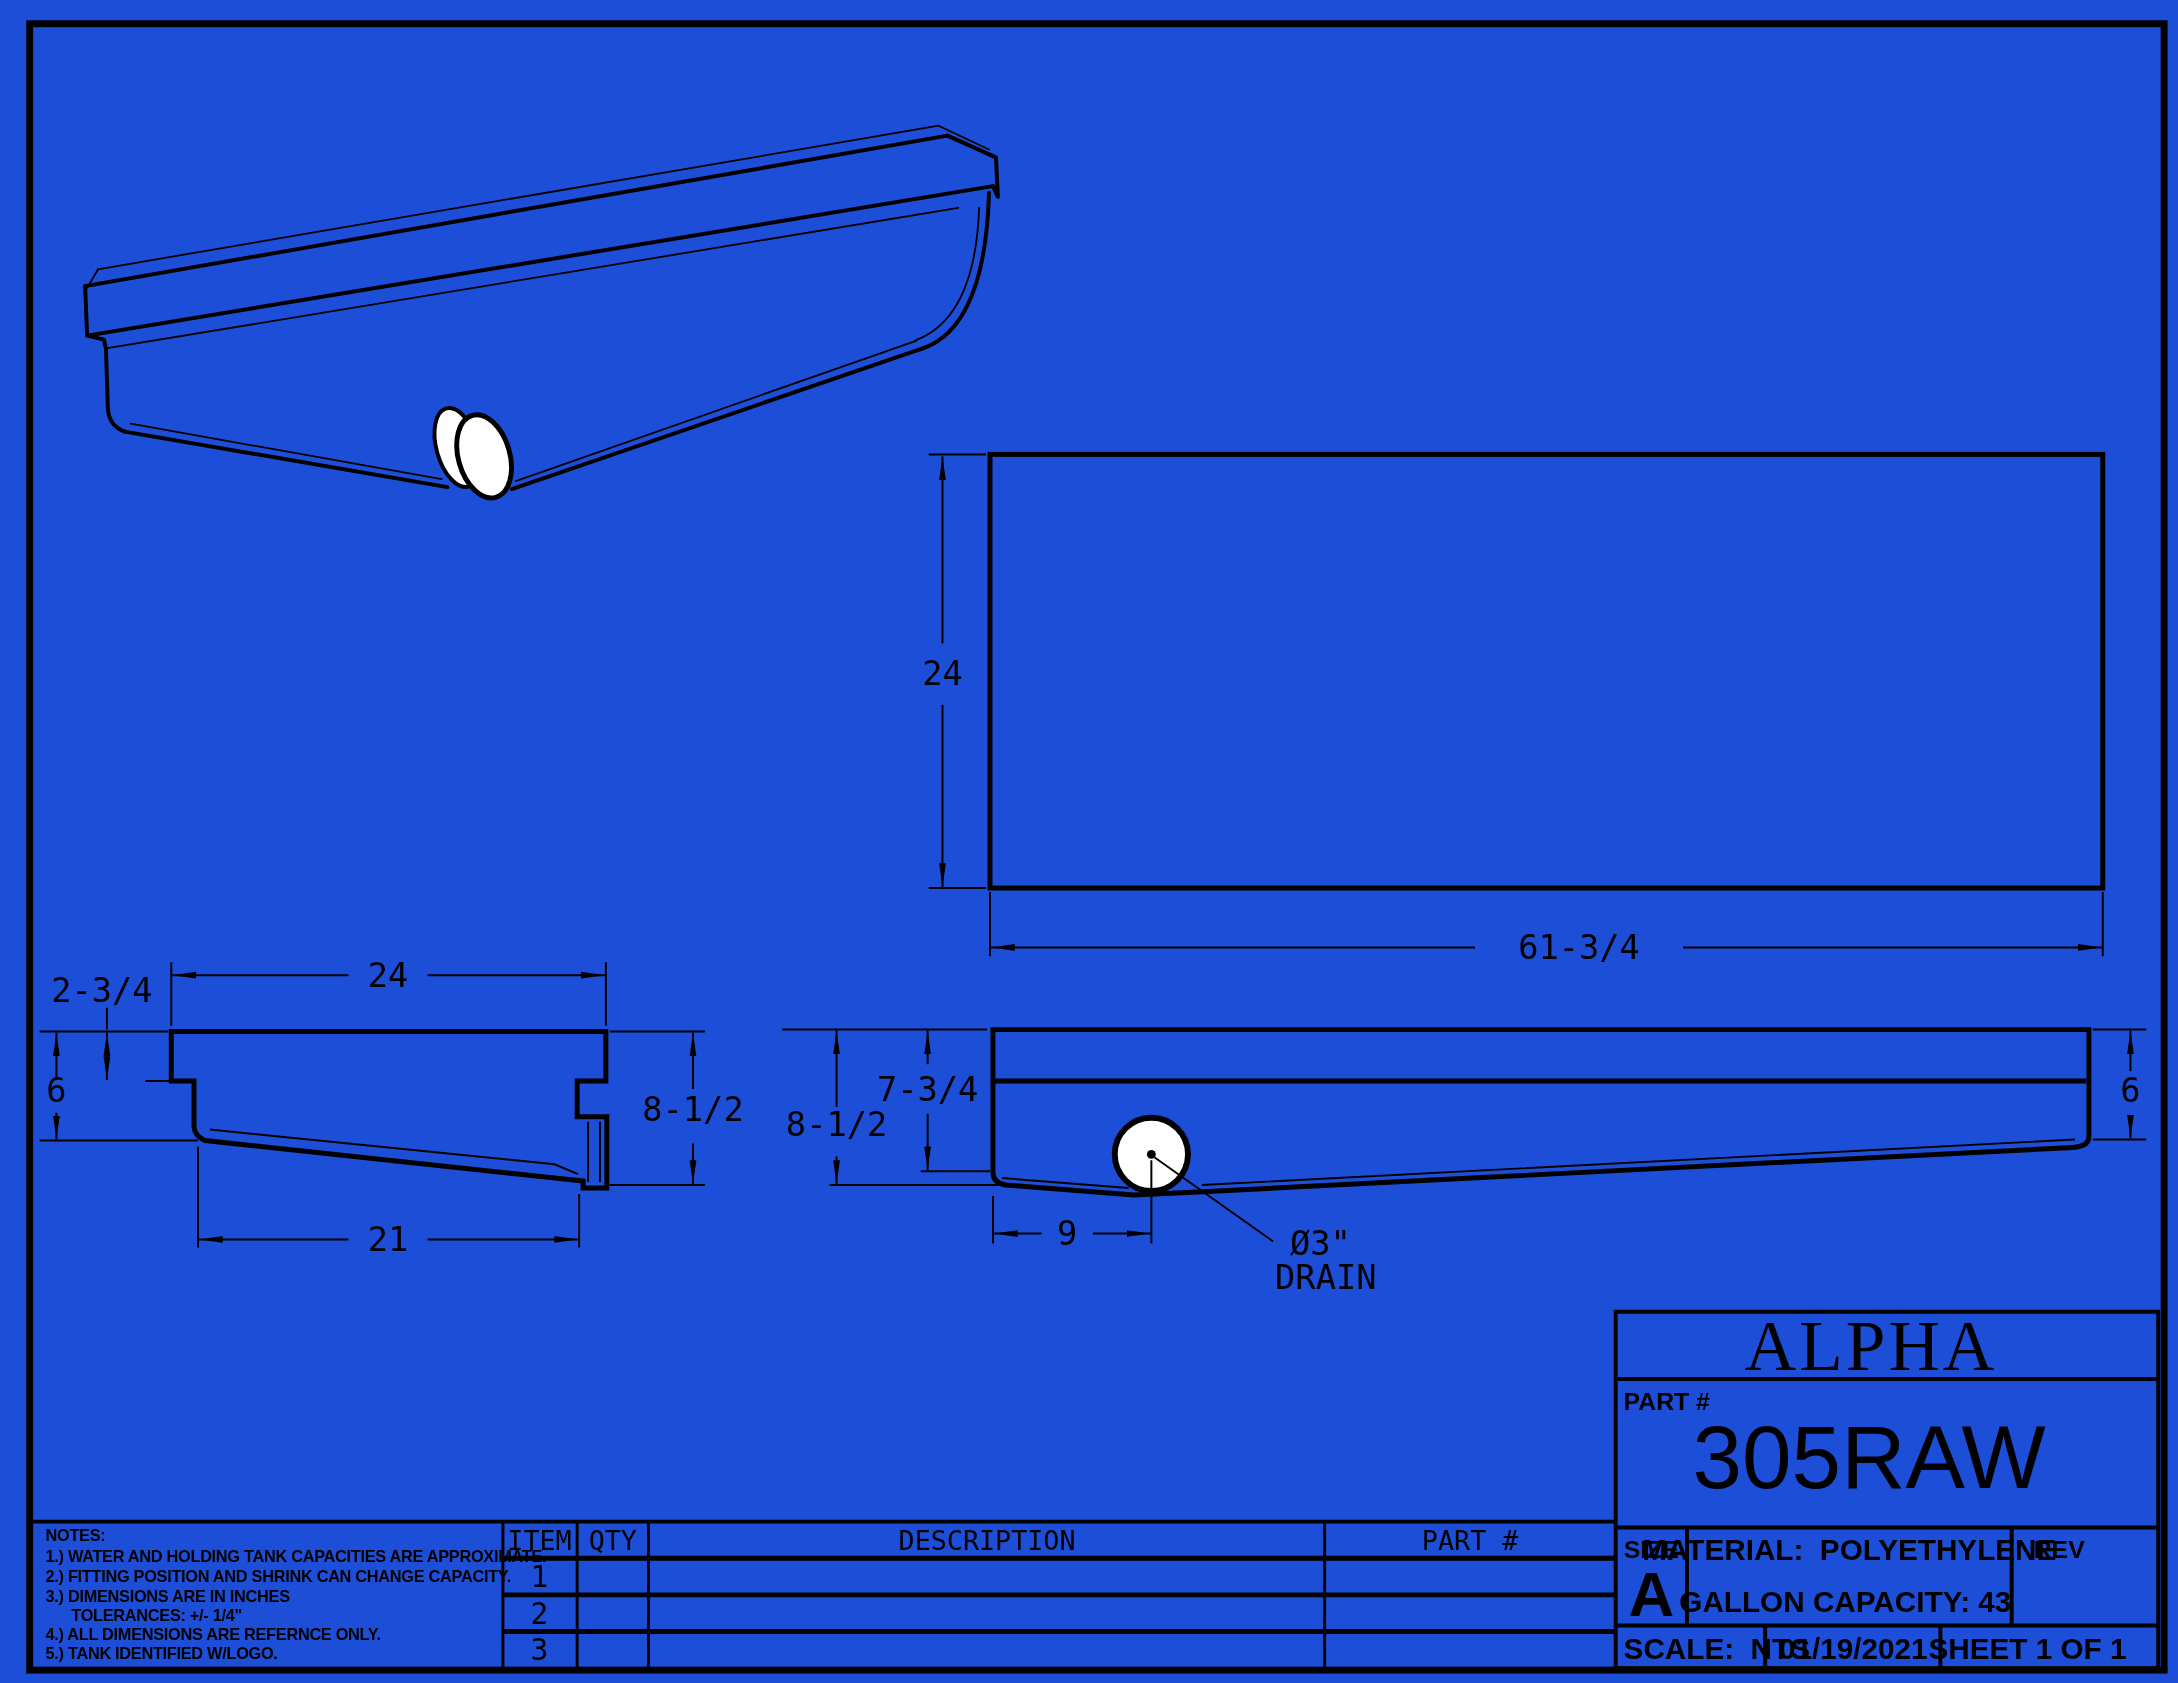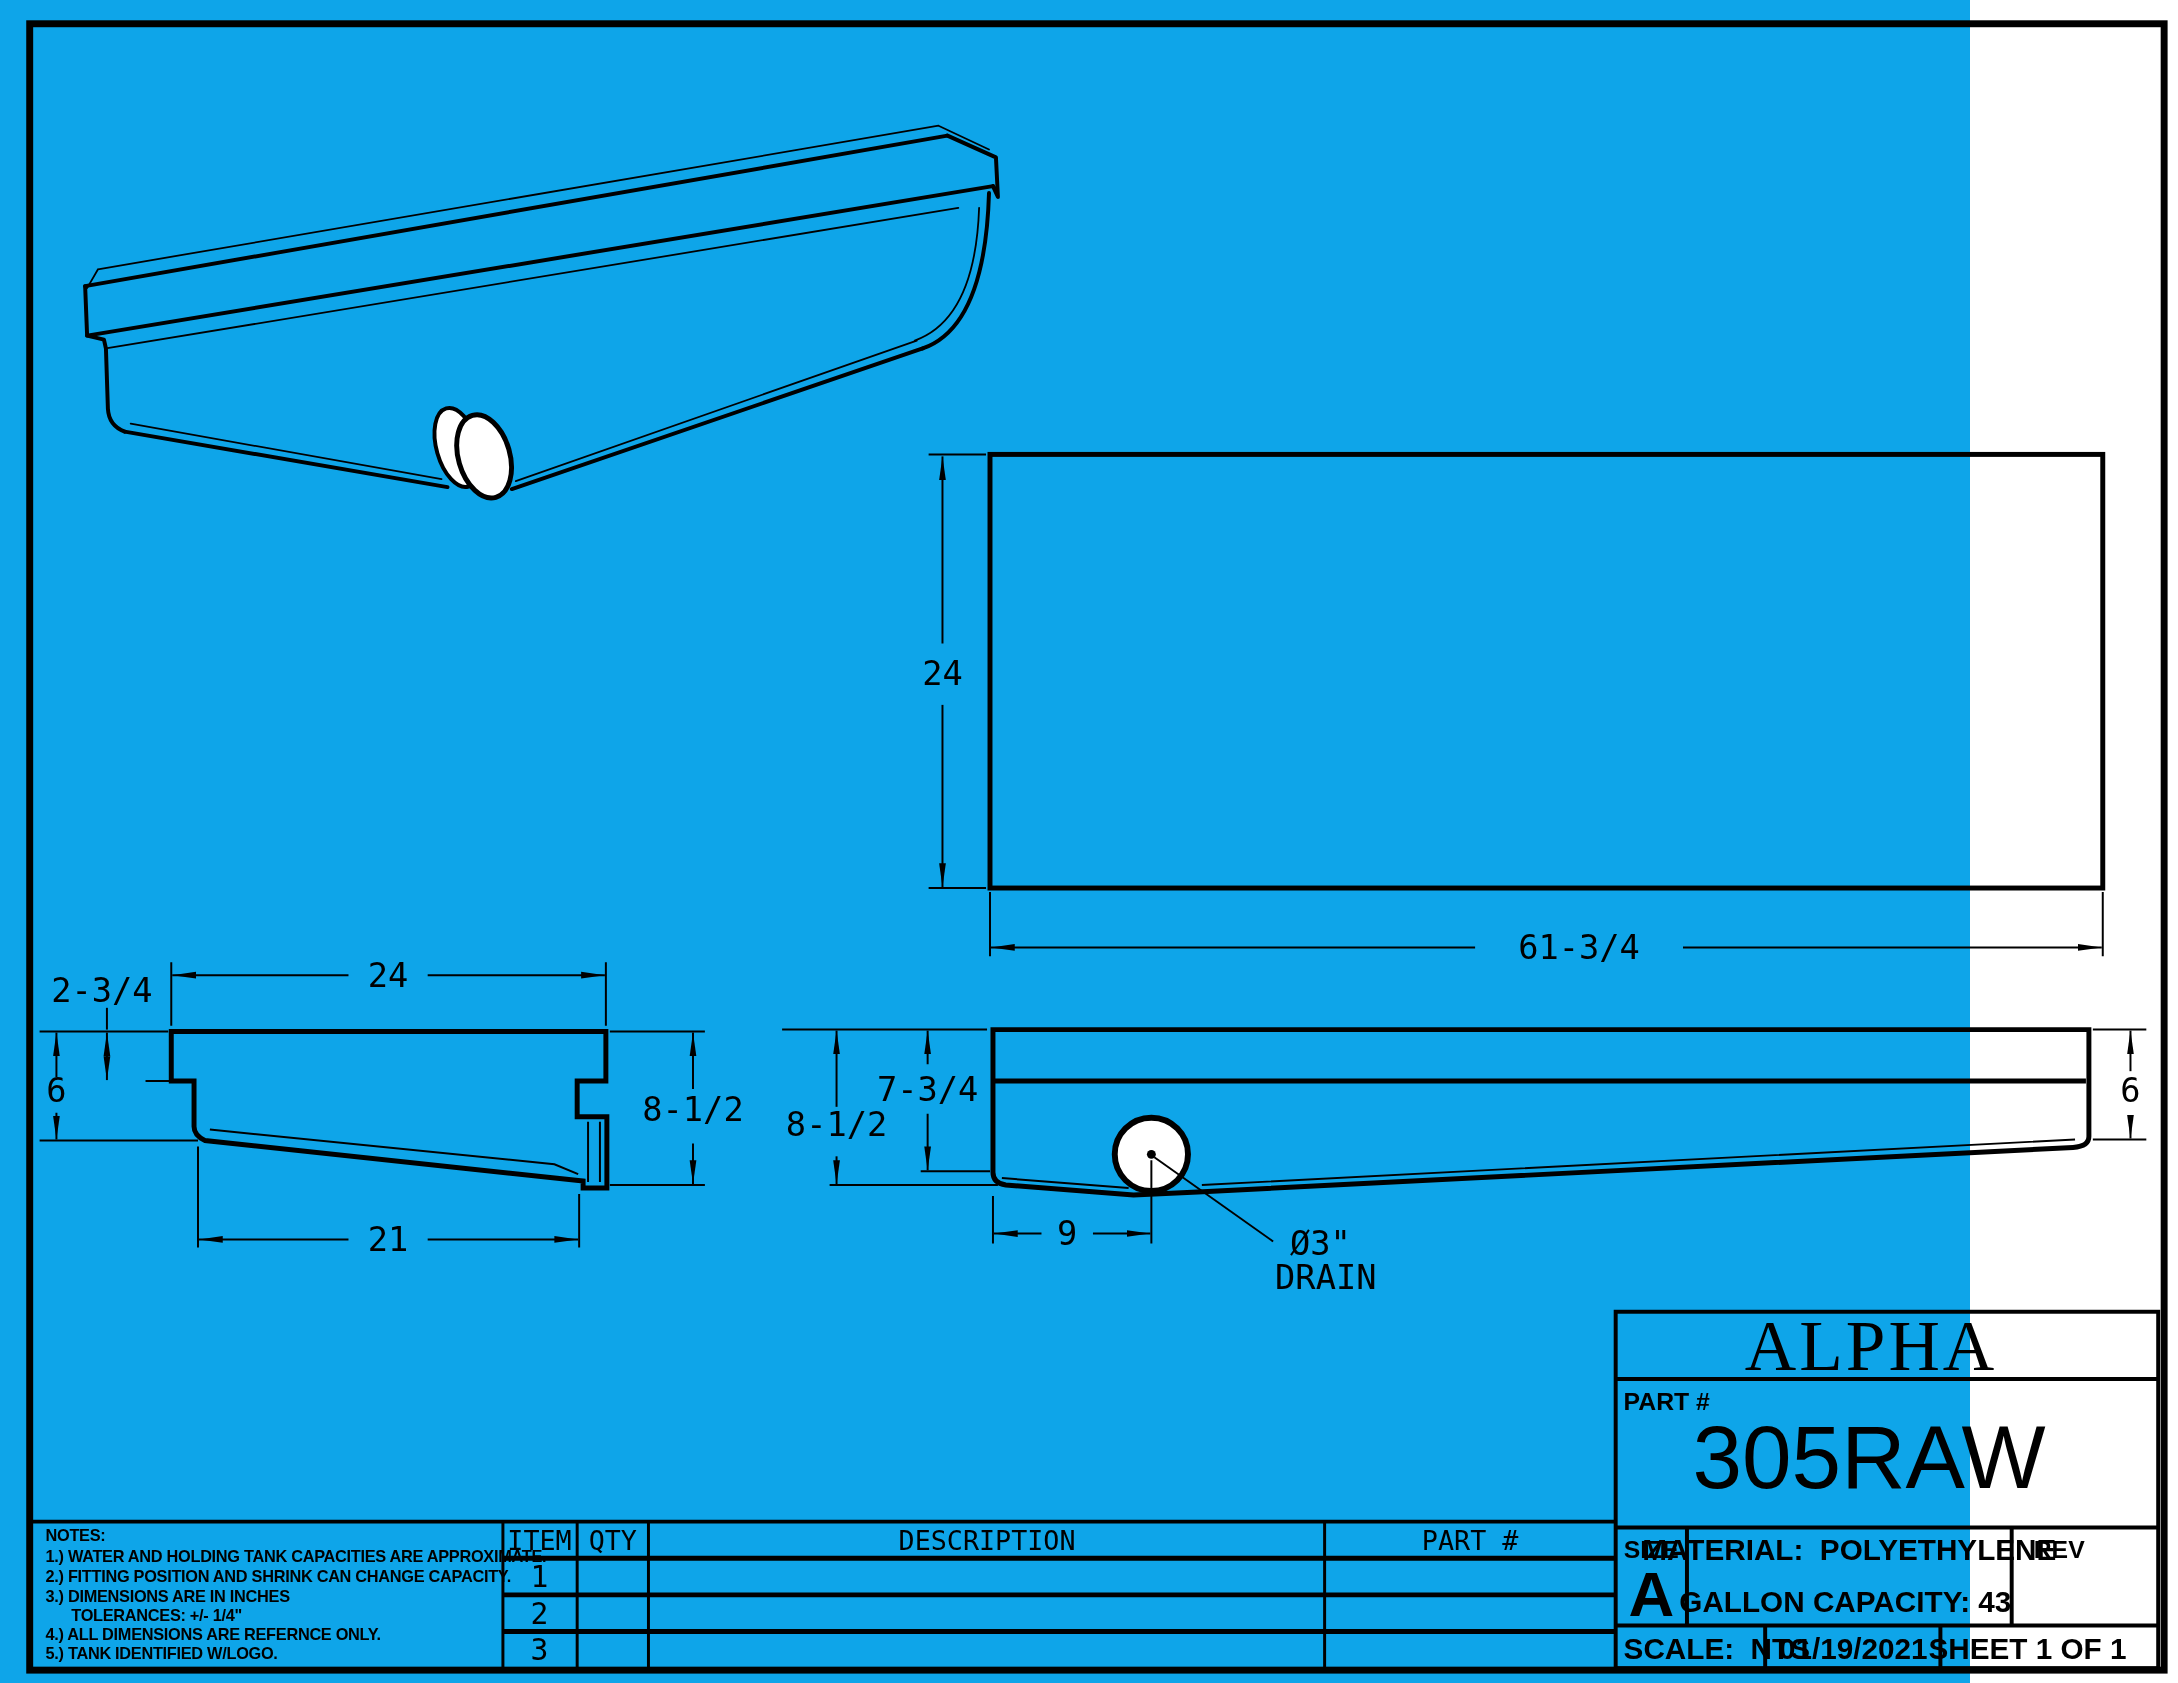--- a/index.html
+++ b/index.html
@@ -1,16 +1,16 @@
 <!DOCTYPE html>
 <html><head>
 <meta charset="utf-8">
 <style>
   html,body{margin:0;padding:0;background:#ffffff;}
-  .sheet{position:relative;width:1970px;height:1683px;background:#0ea5e9;font-family:"Liberation Sans",sans-serif;}
+  .sheet{position:relative;width:2178px;height:1683px;background:#1d4ed8;font-family:"Liberation Sans",sans-serif;}
   svg{display:block;}
   text{fill:#000;}
   .dim{font-family:"DejaVu Sans Mono",monospace;font-size:34px;}
   .tbl-h{font-family:"DejaVu Sans Mono",monospace;font-size:27px;}
   .tbl-n{font-family:"DejaVu Sans Mono",monospace;font-size:30px;}
   .note{font-family:"Liberation Sans",sans-serif;font-weight:bold;font-size:16.5px;letter-spacing:-0.3px;}
   .tb-lbl{font-family:"Liberation Sans",sans-serif;font-weight:bold;font-size:25px;}
   .tb-mid{font-family:"Liberation Sans",sans-serif;font-weight:bold;font-size:30px;}
   .tb-big{font-family:"Liberation Sans",sans-serif;font-size:90px;}
   .tb-a{font-family:"Liberation Sans",sans-serif;font-weight:bold;font-size:64px;}

